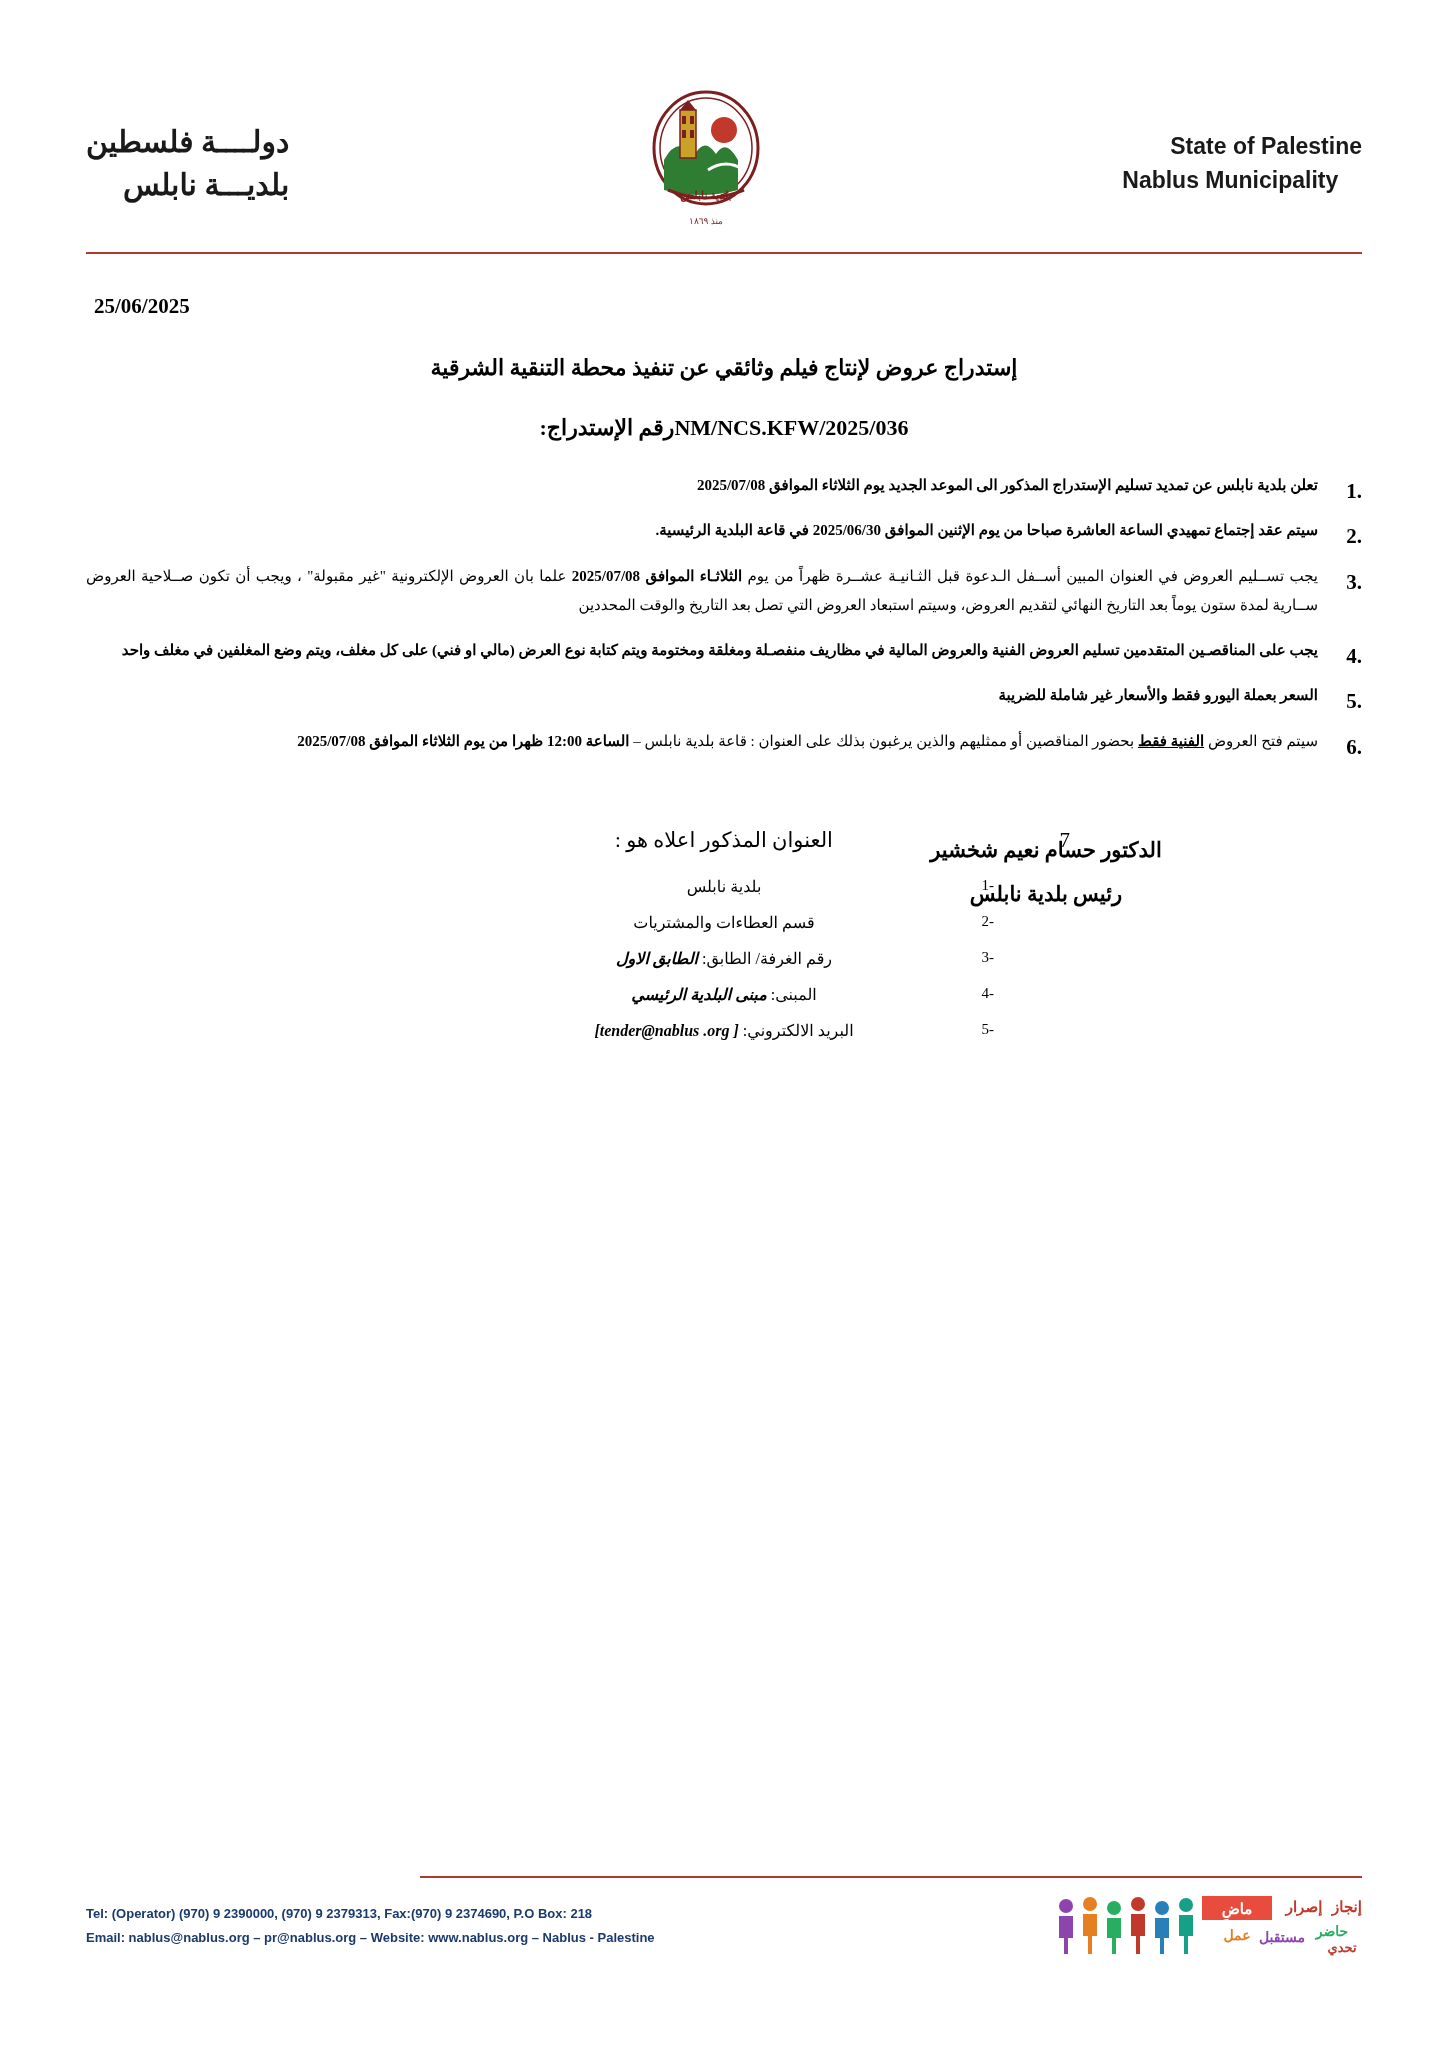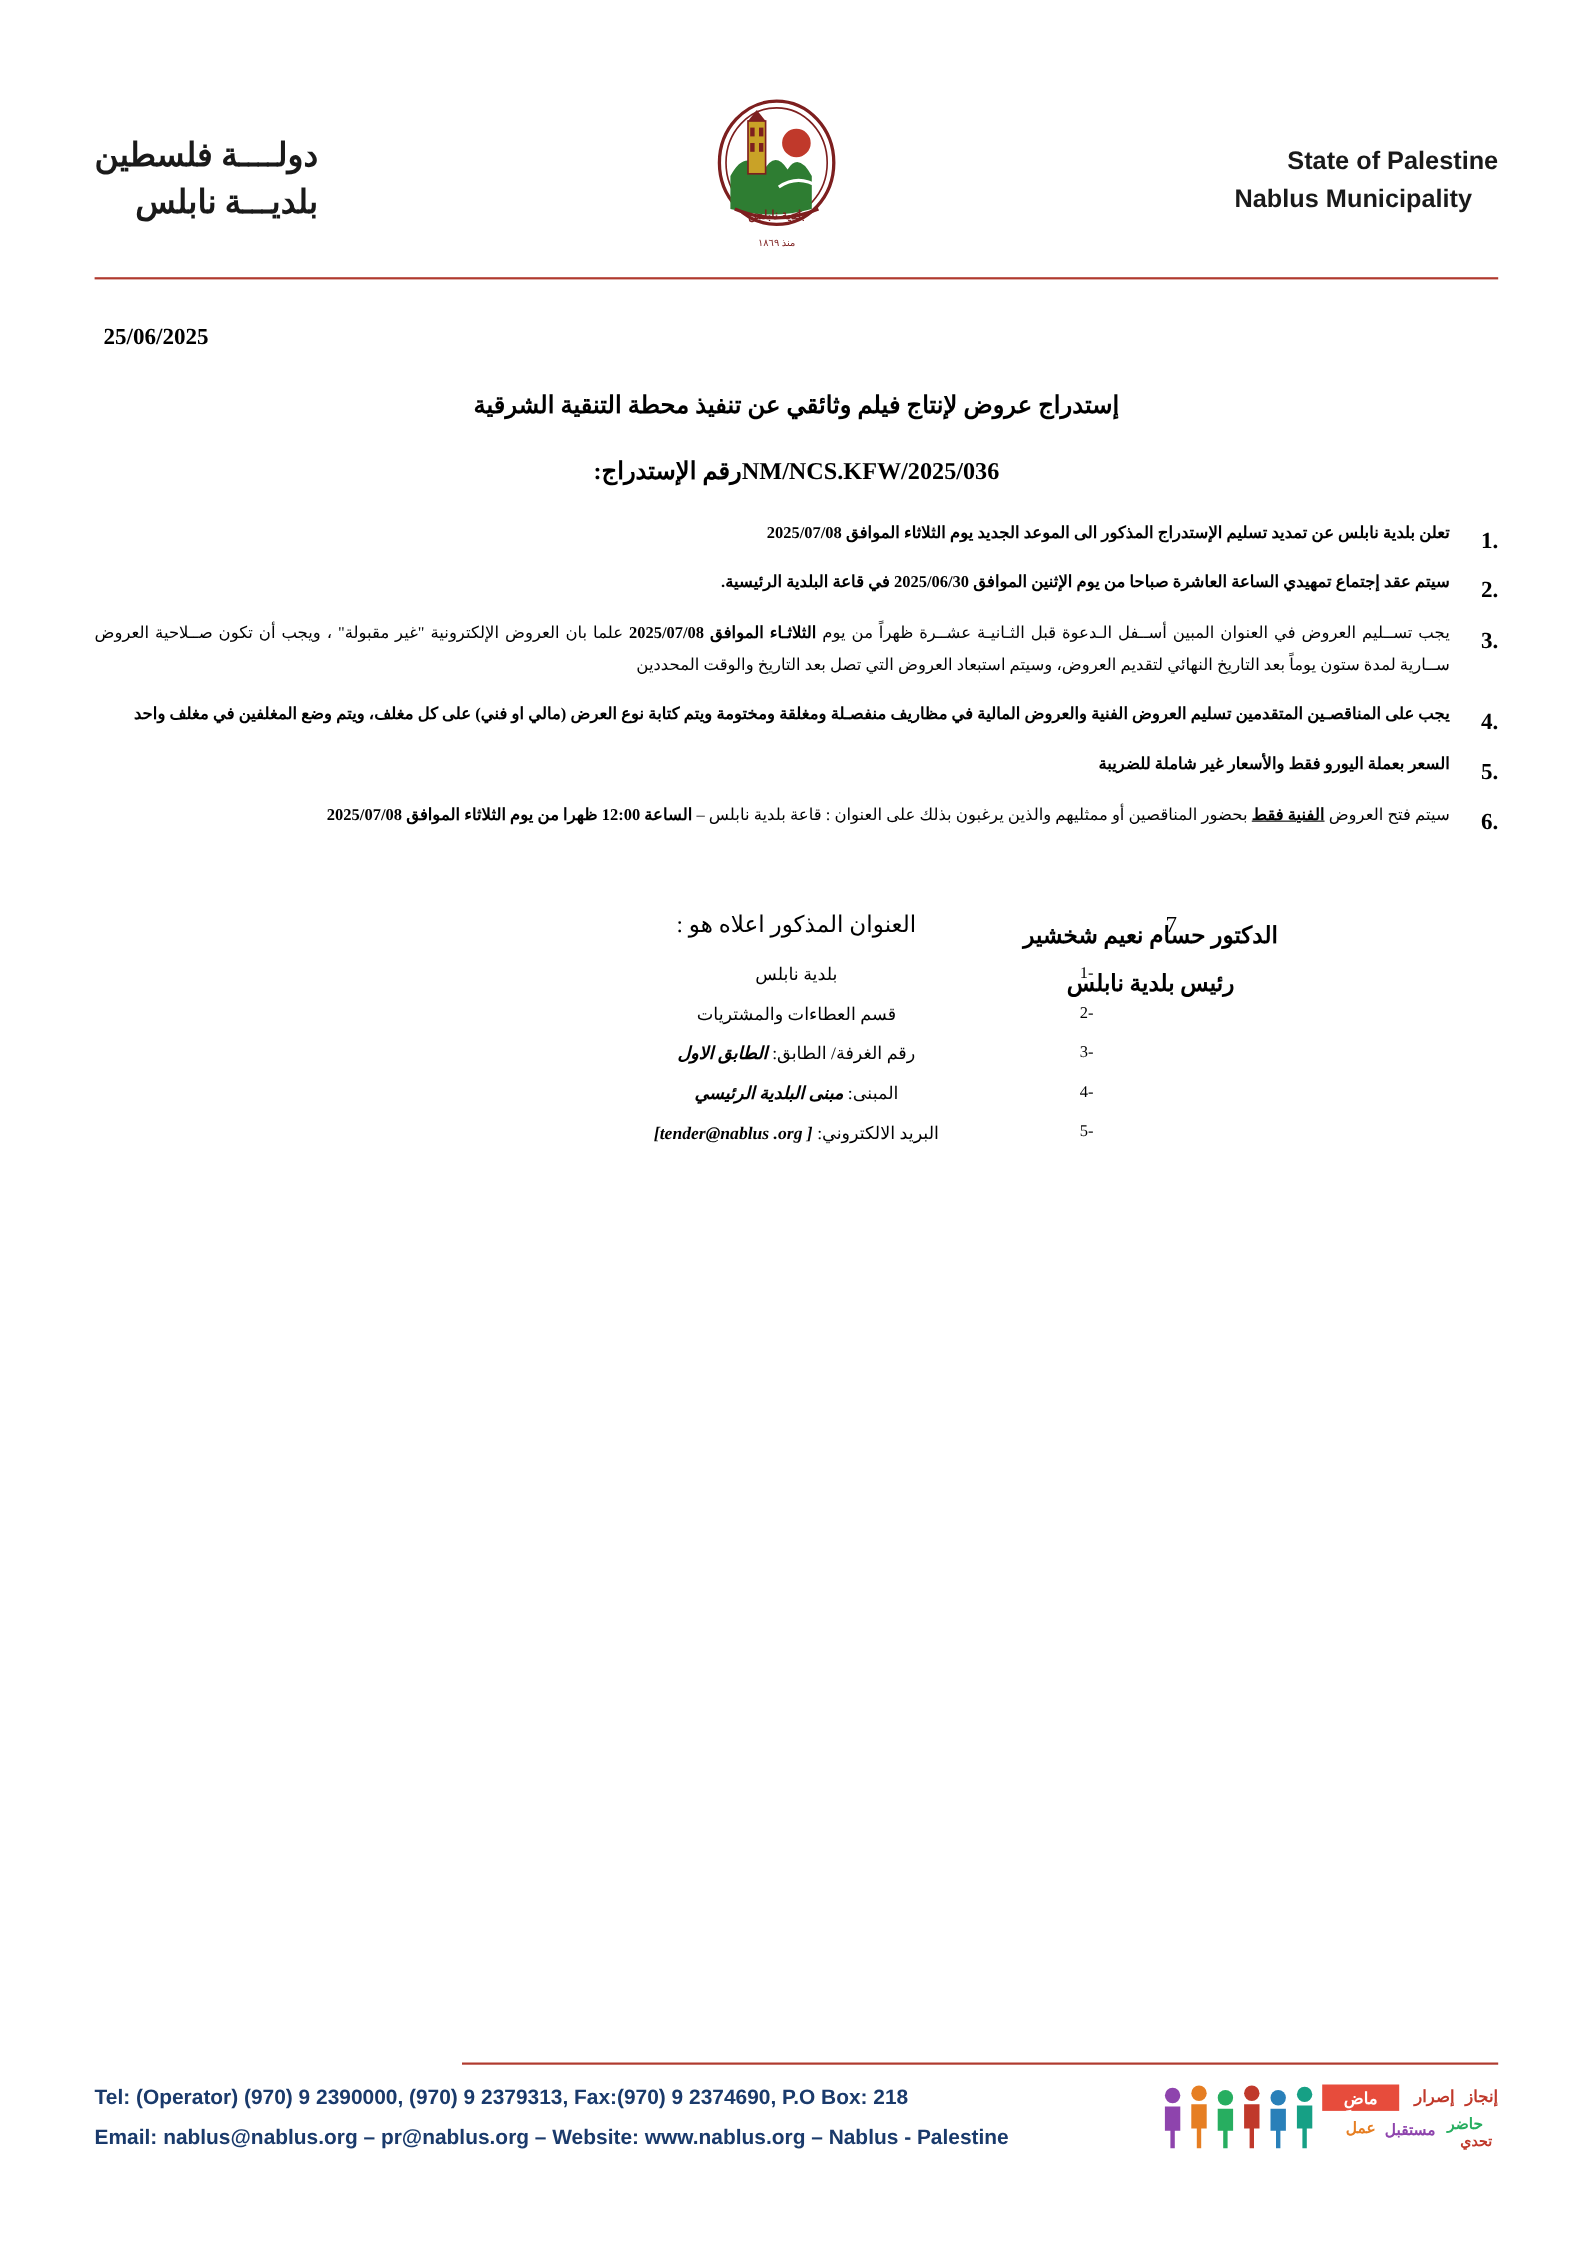--- a/index.html
+++ b/index.html
@@ -188,21 +188,21 @@
     display: flex;
     flex-direction: row-reverse;
     align-items: center;
     justify-content: flex-start;
     gap: 26px;
   }
   .footer-text {
     direction: ltr;
     text-align: left;
     font-family: "Liberation Sans", sans-serif;
-    font-size: 19px;
+    font-size: 13px;
     font-weight: bold;
     color: #1a3a6b;
     line-height: 1.85;
     flex: 1;
   }
   .footer-rule {
     position: absolute;
     left: 420px;
     right: 86px;
     top: -14px;

